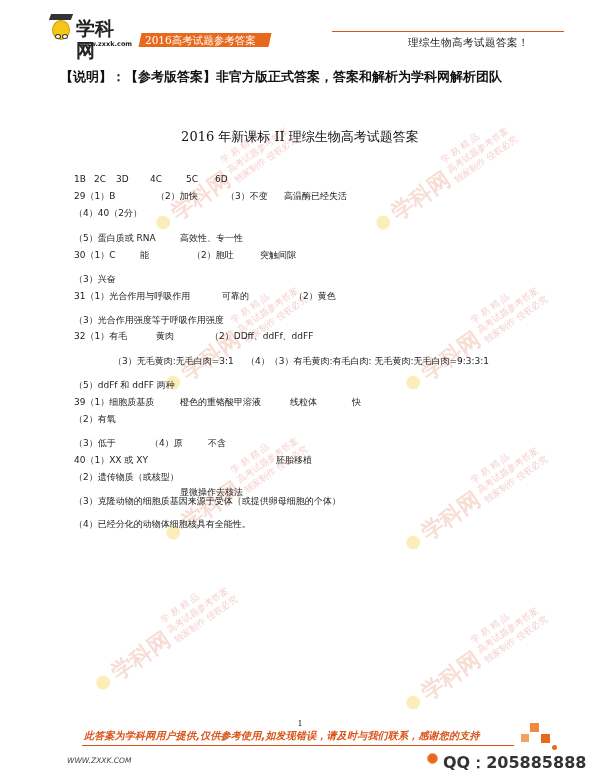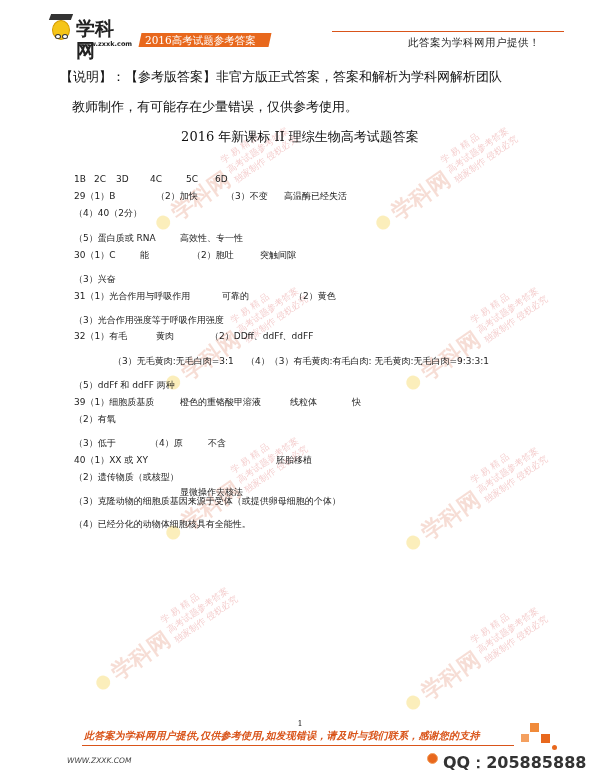--- a/index.html
+++ b/index.html
@@ -21,21 +21,21 @@
     .slogan-line { position: absolute; left: 332px; top: 31px; width: 232px; height: 1px; background: #d9541a; }
     .subslogan { position: absolute; left: 408px; top: 36px; font-size: 10.5px; color: #222; white-space: nowrap; letter-spacing: 0.5px; }
 
     
     .wm { position: absolute; width: 200px; height: 60px; transform: rotate(-35deg); opacity: 0.35; pointer-events: none; }
     .wm-main { position: absolute; left: 20px; top: 14px; font-size: 22px; font-weight: bold; color: #e8a08a; }
     .wm-side { position: absolute; left: 90px; top: 6px; font-size: 9px; color: #e07070; line-height: 12px; white-space: nowrap; }
     .wm-face { position: absolute; left: 0; top: 22px; width: 14px; height: 14px; border-radius: 50%; background: #f5d040; }
 
     
-    .notice { position: absolute; left: 60px; top: 62px; width: 500px; font-family: "DejaVu Serif", serif; font-weight: normal; font-size: 13px; line-height: 30px; color: #111; }
+    .notice { position: absolute; left: 60px; top: 62px; width: 500px; font-family: "DejaVu Serif", serif; font-weight: bold; font-size: 13px; line-height: 30px; color: #111; }
     .notice .line2 { padding-left: 12px; }
     .doc-title { position: absolute; left: 0; top: 128px; width: 600px; text-align: center; font-family: "DejaVu Serif", serif; font-weight: normal; font-size: 13px; color: #111; }
 
     .ans { position: absolute; left: 74px; font-size: 9px; color: #222; white-space: nowrap; }
     .ans span { position: absolute; white-space: nowrap; }
 
     
     .page-num { position: absolute; left: 0; top: 719px; width: 600px; text-align: center; font-family: "DejaVu Serif", serif; font-size: 8px; color: #222; }
     .footer-text { position: absolute; left: 84px; top: 729px; font-size: 10px; color: #d9541a; font-style: italic; font-weight: bold; white-space: nowrap; letter-spacing: 0.2px; }
     .footer-line { position: absolute; left: 82px; top: 745px; width: 432px; height: 1px; background: #d9541a; }
@@ -54,21 +54,21 @@
       <div class="mascot-eye" style="left:9px;"></div>
     </div>
     <div class="mascot-cap"></div>
     <div class="logo-text">学科网</div>
     <div class="logo-url">www.zxxk.com</div>
   </div>
   <div class="banner"></div>
   <div class="banner-text">2016高考试题参考答案</div>
 
   <div class="slogan-line"></div>
-  <div class="subslogan">此答案为学科网用户提供！</div>
+  <div class="subslogan">理综生物高考试题答案！</div>
 </div>
 
 <div class="wm" style="left:140px; top:140px;">
   <div class="wm-face"></div>
   <div class="wm-main">学科网</div>
   <div class="wm-side">
       <div>学 易 精 品</div>
       <div>高考试题参考答案</div>
       <div>独家制作  侵权必究</div>
     </div>
@@ -132,21 +132,20 @@
   <div class="wm-main">学科网</div>
   <div class="wm-side">
       <div>学 易 精 品</div>
       <div>高考试题参考答案</div>
       <div>独家制作  侵权必究</div>
     </div>
 </div>
 
 <div class="notice">
   <div>【说明】：【参考版答案】非官方版正式答案，答案和解析为学科网解析团队</div>
-  <div class="line2">教师制作，有可能存在少量错误，仅供参考使用。</div>
 </div>
 <div class="doc-title">2016 年新课标 II 理综生物高考试题答案</div>
 
 <div id="answers">
     <div class="ans" style="top: 174px;">
       <span style="left: 0px;">1B</span>
       <span style="left: 20px;">2C</span>
       <span style="left: 42px;">3D</span>
       <span style="left: 76px;">4C</span>
       <span style="left: 112px;">5C</span>

